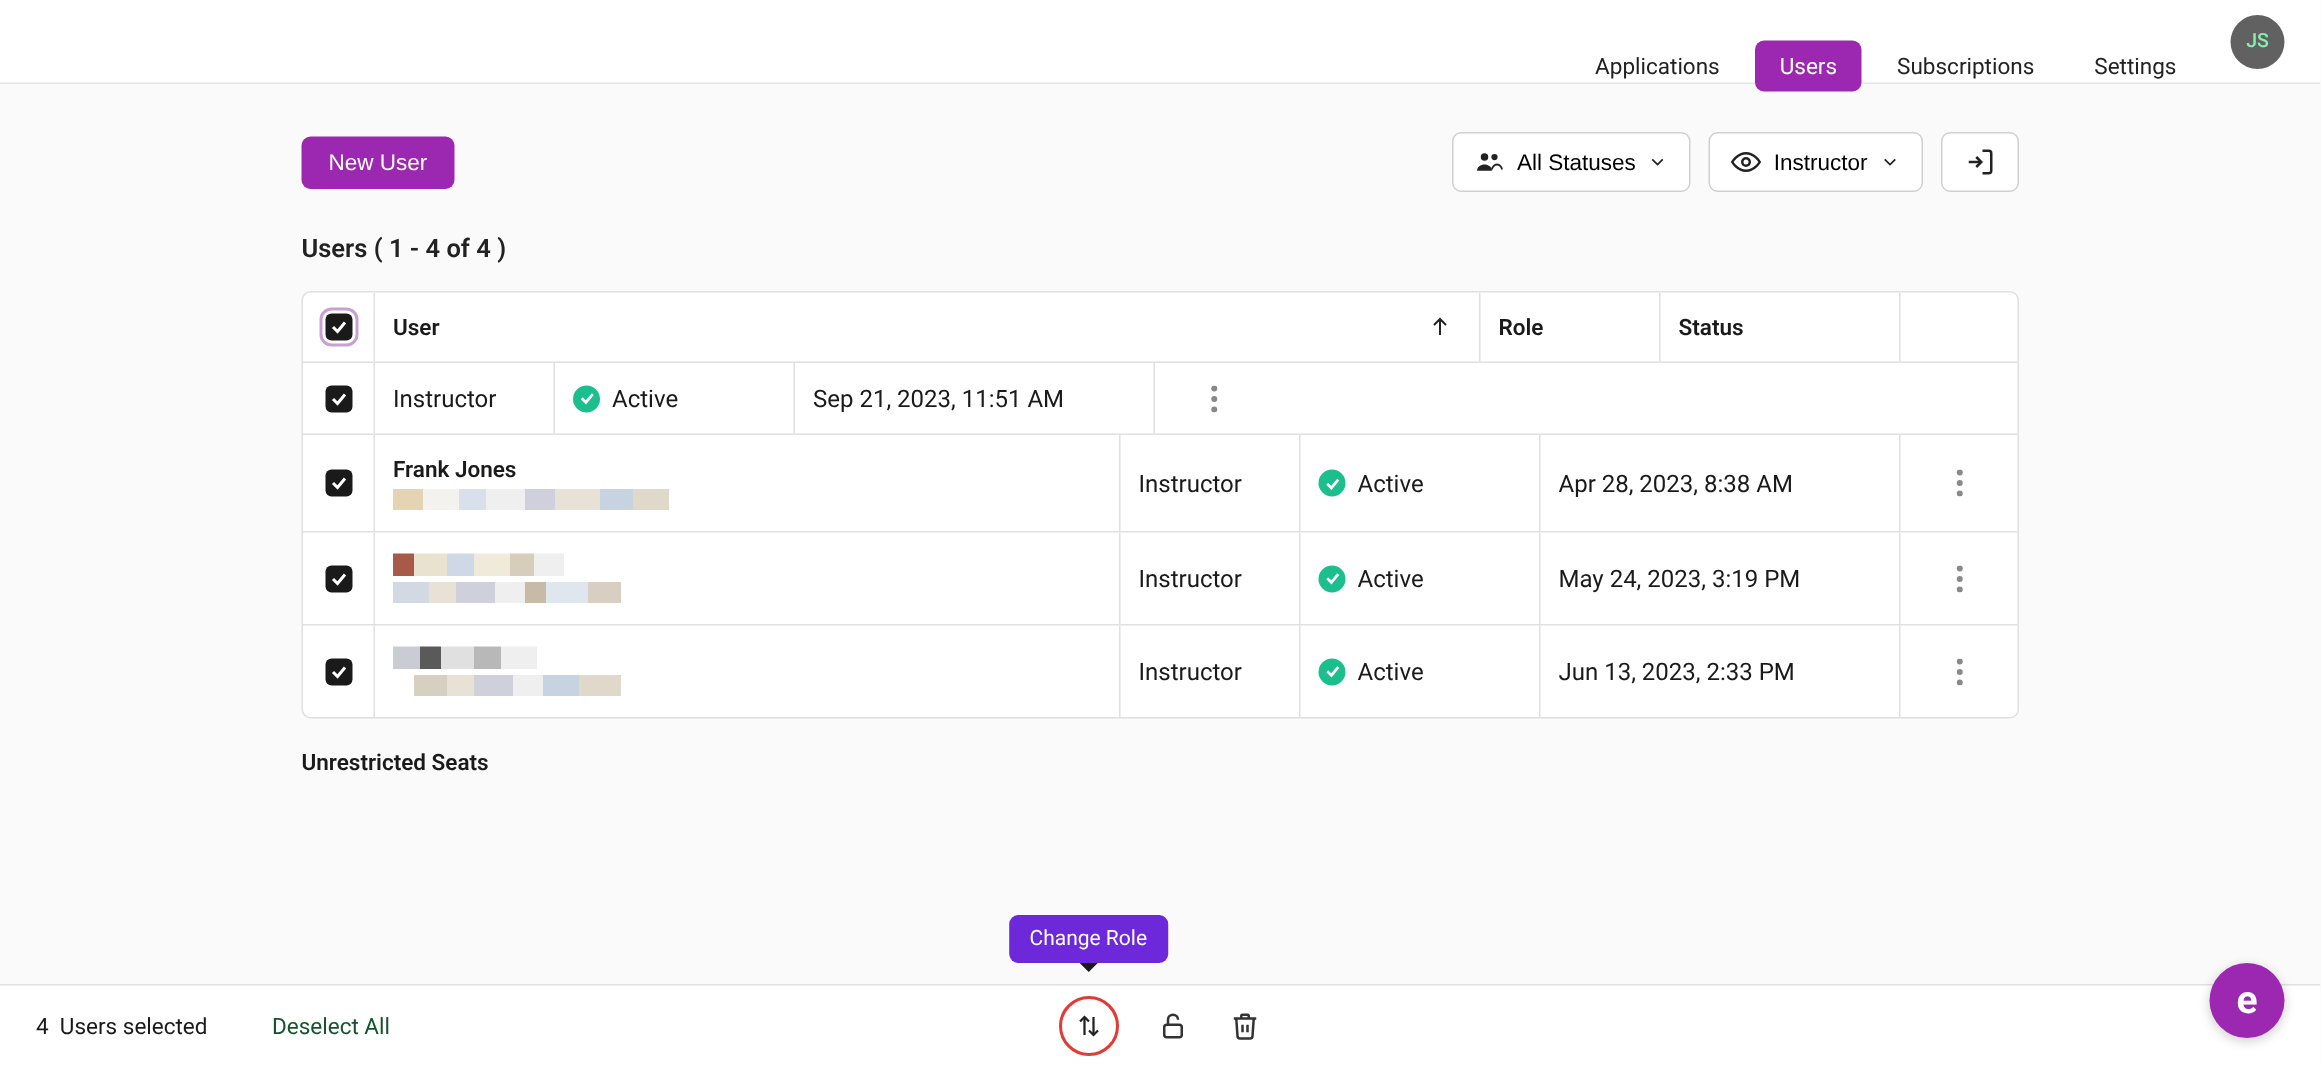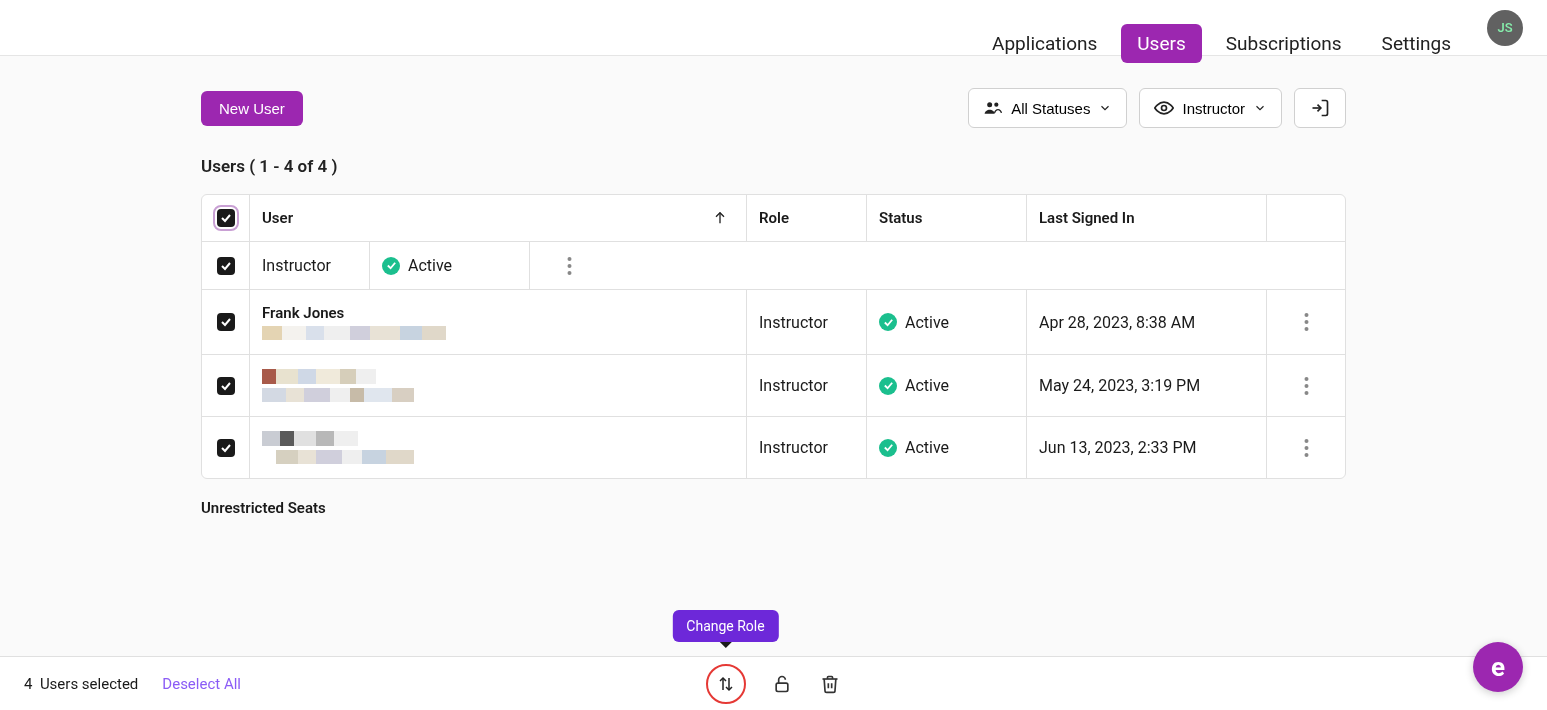--- a/index.html
+++ b/index.html
@@ -1,20 +1,20 @@
 <!DOCTYPE html>
 <html><head>
 <meta charset="utf-8">
 <style>
   * { box-sizing: border-box; margin: 0; padding: 0; }
   body { font-family: -apple-system, BlinkMacSystemFont, "Segoe UI", Roboto, Arial, sans-serif; background: #fafafa; color: #1a1a1a; width: 1547px; height: 710px; position: relative; overflow: hidden; }
 
   
   .topnav { height: 56px; background: #fff; border-bottom: 1px solid #e5e5e5; display: flex; align-items: center; justify-content: flex-end; padding: 0 24px; gap: 8px; }
-  .nav-item { padding: 8px 16px; font-size: 19px; color: #222; cursor: pointer; border-radius: 6px; margin-top: 32px; }
+  .nav-item { padding: 8px 16px; font-size: 15px; color: #222; cursor: pointer; border-radius: 6px; margin-top: 32px; }
   .nav-item.active { background: #9c27b0; color: #fff; font-weight: 400; }
   .avatar { width: 36px; height: 36px; border-radius: 50%; background: #616161; color: #86efac; display: flex; align-items: center; justify-content: center; font-size: 13px; font-weight: 500; margin-left: 12px; cursor: pointer; }
 
   
   .main { padding: 32px 0 0 0; max-width: 1145px; margin: 0 auto; }
   .toolbar { display: flex; align-items: center; gap: 12px; margin-bottom: 28px; }
   .btn-primary { background: #9c27b0; color: #fff; border: none; padding: 9px 18px; font-size: 15px; font-weight: 500; border-radius: 6px; cursor: pointer; }
   .toolbar-spacer { flex: 1; }
   .search-box { display: flex; align-items: center; border: 1px solid #d0d0d0; border-radius: 6px; padding: 0 12px; height: 40px; width: 246px; background: #fff; }
   .search-box input { border: none; outline: none; font-size: 15px; flex: 1; margin-left: 10px; background: transparent; }
@@ -48,21 +48,21 @@
   .status-dot { width: 18px; height: 18px; border-radius: 50%; background: #1bbf8e; display: flex; align-items: center; justify-content: center; }
   .status-dot svg { width: 11px; height: 11px; }
 
   .sort-arrow { margin-left: auto; }
 
   .section-label { font-size: 15px; font-weight: 600; margin-top: 20px; }
 
   
   .bottom-bar { position: absolute; bottom: 0; left: 0; right: 0; height: 54px; border-top: 1px solid #e0e0e0; background: #fff; display: flex; align-items: center; padding: 0 24px; }
   .selected-text { font-size: 15px; }
-  .deselect { color: #8b5cf6; font-size: 15px; margin-left: 24px; cursor: pointer; }
+  .deselect { color: #14532d; font-size: 15px; margin-left: 43px; cursor: pointer; }
   .action-icons { position: absolute; left: 50%; transform: translateX(-50%); display: flex; align-items: center; gap: 24px; }
   .action-icon { width: 24px; height: 24px; display: flex; align-items: center; justify-content: center; cursor: pointer; color: #333; }
   .circled { width: 40px; height: 40px; border: 2px solid #e53935; border-radius: 50%; display: flex; align-items: center; justify-content: center; position: relative; }
 
   .tooltip { position: absolute; bottom: 62px; left: 50%; transform: translateX(-50%); background: #6d28d9; color: #fff; font-size: 14px; padding: 8px 14px; border-radius: 6px; white-space: nowrap; margin-left: -48px; }
   .tooltip::after { content: ''; position: absolute; top: 100%; left: 50%; transform: translateX(-50%); border: 6px solid transparent; border-top-color: #1a1a1a; }
 
   .fab { position: absolute; bottom: 18px; right: 24px; width: 50px; height: 50px; border-radius: 50%; background: #9c27b0; color: #fff; display: flex; align-items: center; justify-content: center; font-size: 26px; font-weight: 700; cursor: pointer; box-shadow: 0 2px 8px rgba(0,0,0,0.2); }
 
   svg { display: block; }
@@ -140,41 +140,41 @@
         <span>User</span>
         <span class="sort-arrow">
           <svg width="16" height="16" viewBox="0 0 24 24" fill="none" stroke="#222" stroke-width="2">
               <line x1="12" y1="20" x2="12" y2="4"></line>
               <polyline points="6 10 12 4 18 10"></polyline>
             </svg>
         </span>
       </div>
       <div class="cell cell-role">Role</div>
       <div class="cell cell-status">Status</div>
-      <div class="cell cell-last">Last Signed In</div>
       <div class="cell cell-actions"></div>
     </div>
 
     <div class="row">
       <div class="cell cell-check">
         <div class="checkbox">
           <svg width="12" height="12" viewBox="0 0 24 24" fill="none" stroke="#fff" stroke-width="4">
               <polyline points="4 12 10 18 20 6"></polyline>
             </svg>
         </div>
       </div>
       <div class="cell cell-role">Instructor</div>
       <div class="cell cell-status">
         <span class="status-dot">
           <svg viewBox="0 0 24 24" fill="none" stroke="#fff" stroke-width="4">
               <polyline points="4 12 10 18 20 6"></polyline>
             </svg>
         </span>
         <span>Active</span>
       </div>
+      <div class="cell cell-last">Sep 21, 2023, 11:51 AM</div>
       <div class="cell cell-actions">
         <span style="cursor:pointer">
           <svg width="5" height="18" viewBox="0 0 4 18" fill="#888">
               <circle cx="2" cy="2" r="2"></circle>
               <circle cx="2" cy="9" r="2"></circle>
               <circle cx="2" cy="16" r="2"></circle>
             </svg>
         </span>
       </div>
     </div>

